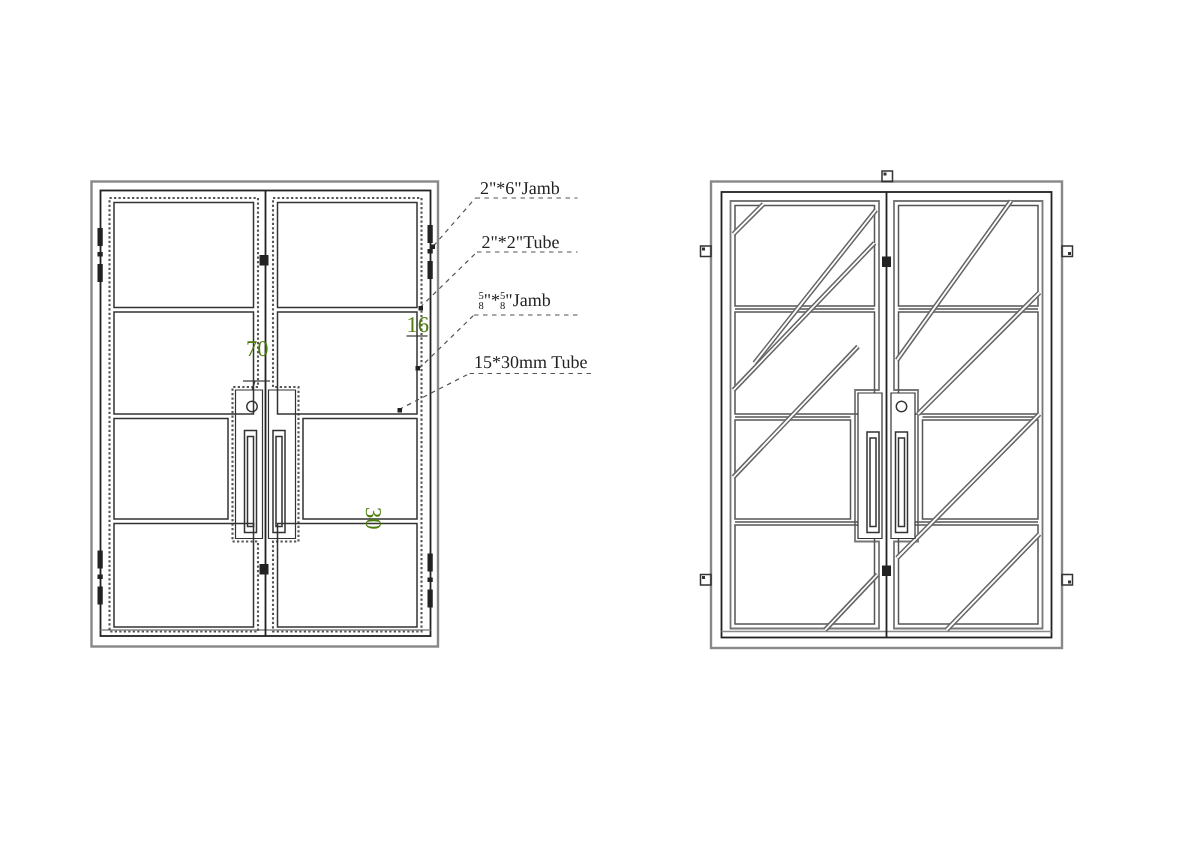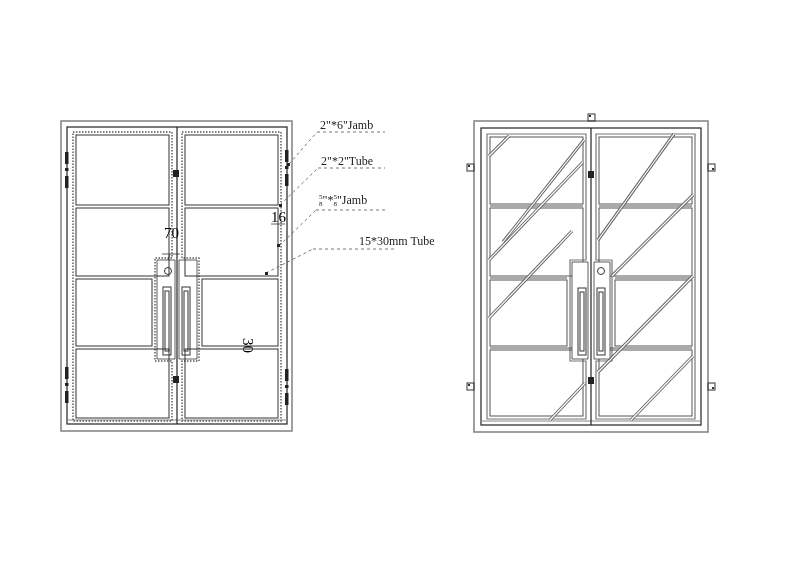--- a/index.html
+++ b/index.html
@@ -1,19 +1,19 @@
 <!DOCTYPE html>
 <html><head>
   <meta charset="utf-8">
   <style>
     html, body { margin: 0; padding: 0; background: #ffffff; }
     body { width: 800px; height: 565px; position: relative; overflow: hidden; font-family: "Liberation Serif", serif; }
     #canvas { position: absolute; left: 0; top: 0; width: 800px; height: 565px; }
     .lbl { position: absolute; font-family: "Liberation Serif", serif; font-size: 12px; color: #222; white-space: nowrap; line-height: 1; }
-    .dim { position: absolute; font-family: "Liberation Serif", serif; font-size: 15px; color: #000000; line-height: 1; }
+    .dim { position: absolute; font-family: "Liberation Serif", serif; font-size: 15px; color: #4d7c0f; line-height: 1; }
     .dim-rot { transform: rotate(90deg); transform-origin: left top; }
     .frac { display: inline-block; font-size: 7px; line-height: 7px; vertical-align: middle; text-align: center; }
     .frac span { display: block; }
   </style>
 </head>
 <body>
 
 <svg id="canvas" width="800" height="565" viewBox="0 0 800 565" xmlns="http://www.w3.org/2000/svg">
   <defs>
     
@@ -182,17 +182,17 @@
       <rect x="712" y="387" width="2" height="2"></rect>
     </g>
   </g>
 </svg>
 
 <div class="lbl" style="left:320px; top:119px;">2"*6"Jamb</div>
 <div class="lbl" style="left:321px; top:155px;">2"*2"Tube</div>
 <div class="lbl" style="left:319px; top:194px;">
   <span class="frac"><span>5</span><span>8</span></span><span>"*</span><span class="frac"><span>5</span><span>8</span></span><span>"</span><span>Jamb</span>
 </div>
-<div class="lbl" style="left:316px; top:235px;margin-left:43px;">15*30mm Tube</div>
+<div class="lbl" style="left:316px; top:235px;">15*30mm Tube</div>
 
 <div class="dim" style="left:271px; top:210px;">16</div>
 <div class="dim" style="left:164px; top:226px;">70</div>
 <div class="dim dim-rot" style="left:255px; top:338px;">30</div>
 
 </body></html>

